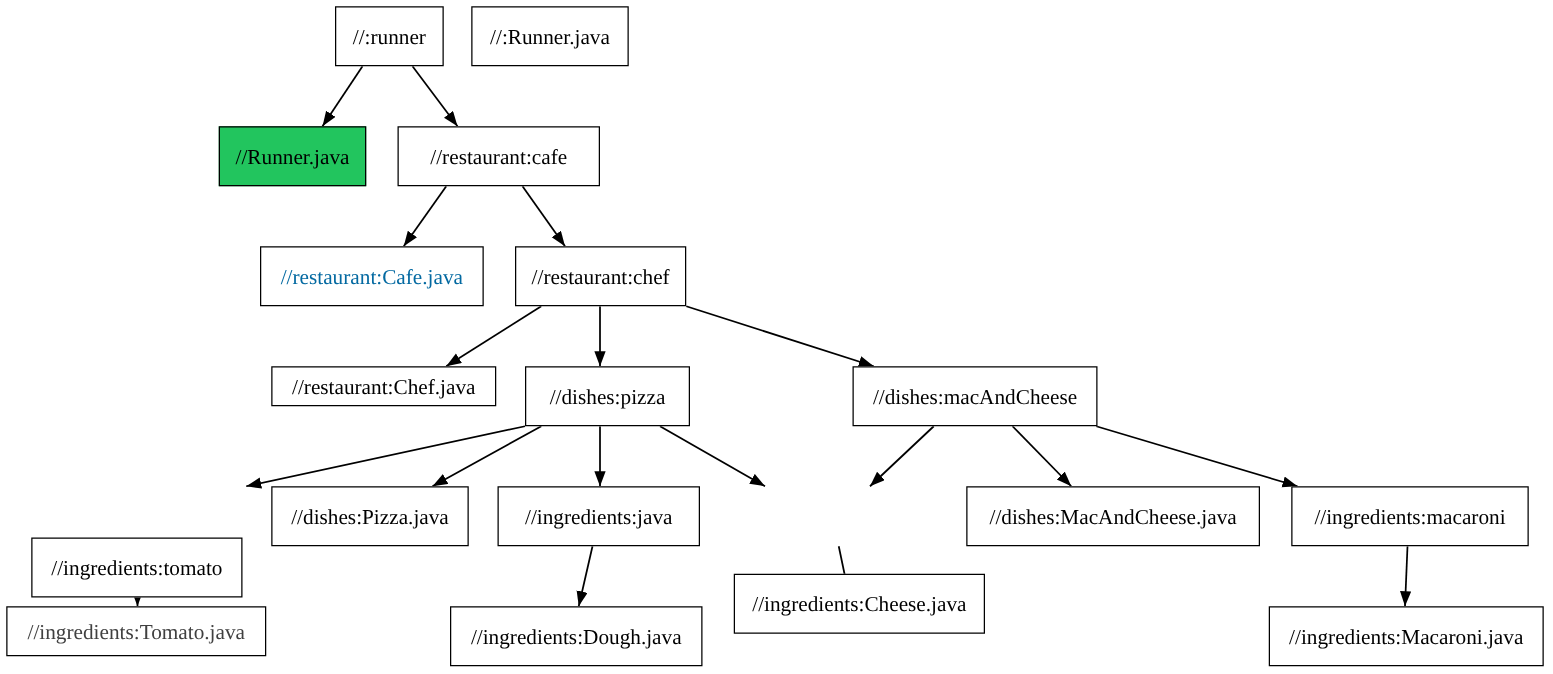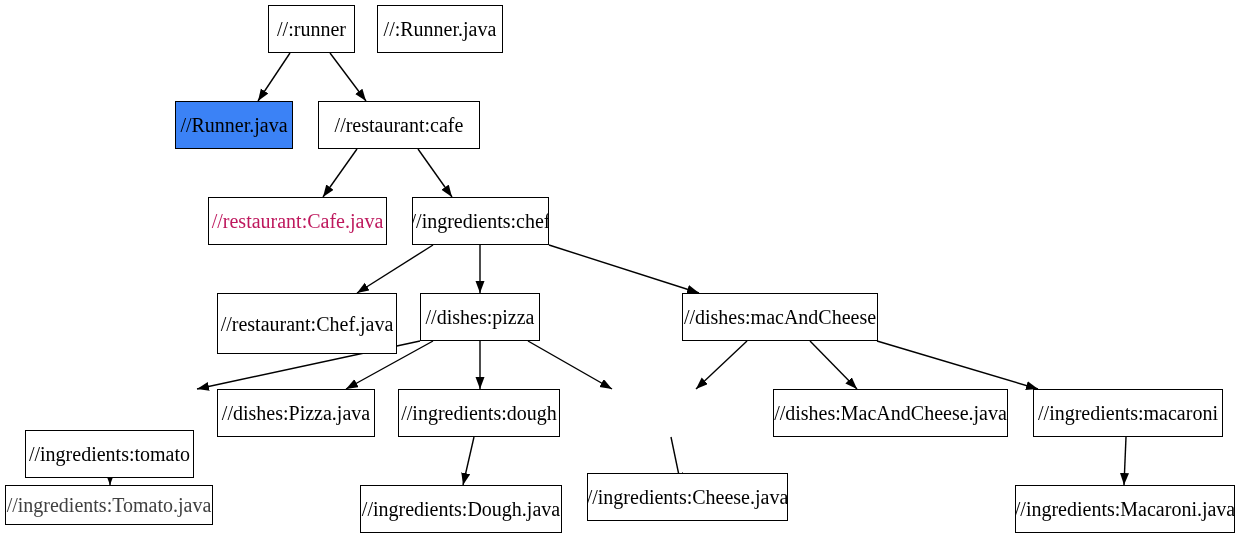--- a/index.html
+++ b/index.html
@@ -32,21 +32,21 @@
   }
   .graph-node {
     position: absolute;
     box-sizing: border-box;
     border: 1.5px solid #000000;
     background: #ffffff;
     color: #000000;
     display: flex;
     align-items: center;
     justify-content: center;
-    font-size: 20px;
+    font-size: 17px;
     line-height: 1;
     white-space: nowrap;
     overflow: hidden;
   }
 </style>
 </head>
 <body>
 
 <div class="graph-canvas">
   <svg class="edge-layer" width="1242" height="539" viewBox="0 0 1242 539" xmlns="http://www.w3.org/2000/svg">
@@ -70,30 +70,30 @@
       <line x1="810" y1="341" x2="857" y2="389" stroke="#000000" stroke-width="1.4" marker-end="url(#arrowhead)"></line>
       <line x1="877" y1="341" x2="1038" y2="389" stroke="#000000" stroke-width="1.4" marker-end="url(#arrowhead)"></line>
       <line x1="110" y1="437" x2="110" y2="485" stroke="#000000" stroke-width="1.4" marker-end="url(#arrowhead)"></line>
       <line x1="474" y1="437" x2="463" y2="485" stroke="#000000" stroke-width="1.4" marker-end="url(#arrowhead)"></line>
       <line x1="671" y1="437" x2="681" y2="485" stroke="#000000" stroke-width="1.4" marker-end="url(#arrowhead)"></line>
       <line x1="1126" y1="437" x2="1124" y2="485" stroke="#000000" stroke-width="1.4" marker-end="url(#arrowhead)"></line>
     </svg>
   <div class="node-layer">
       <div class="graph-node" style="left: 268px; top: 5px; width: 87px; height: 48px; background: rgb(255, 255, 255); border-color: rgb(0, 0, 0); color: rgb(0, 0, 0);">//:runner</div>
       <div class="graph-node" style="left: 377px; top: 5px; width: 126px; height: 48px; background: rgb(255, 255, 255); border-color: rgb(0, 0, 0); color: rgb(0, 0, 0);">//:Runner.java</div>
-      <div class="graph-node" style="left: 175px; top: 101px; width: 118px; height: 48px; background: #3b82f6; border-color: rgb(0, 0, 0); color: rgb(0, 0, 0);">//Runner.java</div>
+      <div class="graph-node" style="left: 175px; top: 101px; width: 118px; height: 48px; background: #22c55e; border-color: rgb(0, 0, 0); color: rgb(0, 0, 0);">//Runner.java</div>
       <div class="graph-node" style="left: 318px; top: 101px; width: 162px; height: 48px; background: rgb(255, 255, 255); border-color: rgb(0, 0, 0); color: rgb(0, 0, 0);">//restaurant:cafe</div>
-      <div class="graph-node" style="left: 208px; top: 197px; width: 179px; height: 48px; background: rgb(255, 255, 255); border-color: rgb(0, 0, 0); color: #be185d;">//restaurant:Cafe.java</div>
-      <div class="graph-node" style="left: 412px; top: 197px; width: 137px; height: 48px; background: rgb(255, 255, 255); border-color: rgb(0, 0, 0); color: rgb(0, 0, 0);">//ingredients:chef</div>
-      <div class="graph-node" style="left: 217px; top: 293px; width: 180px; height: 61px; background: rgb(255, 255, 255); border-color: rgb(0, 0, 0); color: rgb(0, 0, 0); text-align: right;">//restaurant:Chef.java</div>
-      <div class="graph-node" style="left: 420px; top: 293px; width: 120px; height: 48px; background: rgb(255, 255, 255); border-color: rgb(0, 0, 0); color: rgb(0, 0, 0);">//dishes:pizza</div>
+      <div class="graph-node" style="left: 208px; top: 197px; width: 179px; height: 48px; background: rgb(255, 255, 255); border-color: rgb(0, 0, 0); color: #0369a1;">//restaurant:Cafe.java</div>
+      <div class="graph-node" style="left: 412px; top: 197px; width: 137px; height: 48px; background: rgb(255, 255, 255); border-color: rgb(0, 0, 0); color: rgb(0, 0, 0);">//restaurant:chef</div>
+      <div class="graph-node" style="left: 217px; top: 293px; width: 180px; height: 32px; background: rgb(255, 255, 255); border-color: rgb(0, 0, 0); color: rgb(0, 0, 0); text-align: right;">//restaurant:Chef.java</div>
+      <div class="graph-node" style="left: 420px; top: 293px; width: 132px; height: 48px; background: rgb(255, 255, 255); border-color: rgb(0, 0, 0); color: rgb(0, 0, 0);">//dishes:pizza</div>
       <div class="graph-node" style="left: 682px; top: 293px; width: 196px; height: 48px; background: rgb(255, 255, 255); border-color: rgb(0, 0, 0); color: rgb(0, 0, 0);">//dishes:macAndCheese</div>
       <div class="graph-node" style="left: 25px; top: 389px; width: 169px; height: 48px; background: rgb(255, 255, 255); border-color: rgb(0, 0, 0); color: rgb(0, 0, 0); margin-top: 41px;">//ingredients:tomato</div>
       <div class="graph-node" style="left: 217px; top: 389px; width: 158px; height: 48px; background: rgb(255, 255, 255); border-color: rgb(0, 0, 0); color: rgb(0, 0, 0);">//dishes:Pizza.java</div>
-      <div class="graph-node" style="left: 398px; top: 389px; width: 162px; height: 48px; background: rgb(255, 255, 255); border-color: rgb(0, 0, 0); color: rgb(0, 0, 0);">//ingredients:dough</div>
+      <div class="graph-node" style="left: 398px; top: 389px; width: 162px; height: 48px; background: rgb(255, 255, 255); border-color: rgb(0, 0, 0); color: rgb(0, 0, 0);">//ingredients:java</div>
       <div class="graph-node" style="left: 773px; top: 389px; width: 235px; height: 48px; background: rgb(255, 255, 255); border-color: rgb(0, 0, 0); color: rgb(0, 0, 0);">//dishes:MacAndCheese.java</div>
       <div class="graph-node" style="left: 1033px; top: 389px; width: 190px; height: 48px; background: rgb(255, 255, 255); border-color: rgb(0, 0, 0); color: rgb(0, 0, 0);">//ingredients:macaroni</div>
       <div class="graph-node" style="left: 5px; top: 485px; width: 208px; height: 40px; background: rgb(255, 255, 255); border-color: rgb(0, 0, 0); color: #404040;">//ingredients:Tomato.java</div>
       <div class="graph-node" style="left: 360px; top: 485px; width: 202px; height: 48px; background: rgb(255, 255, 255); border-color: rgb(0, 0, 0); color: rgb(0, 0, 0);">//ingredients:Dough.java</div>
-      <div class="graph-node" style="left: 587px; top: 473px; width: 201px; height: 48px; background: rgb(255, 255, 255); border-color: rgb(0, 0, 0); color: rgb(0, 0, 0);">//ingredients:Cheese.java</div>
+      <div class="graph-node" style="left: 587px; top: 459px; width: 201px; height: 48px; background: rgb(255, 255, 255); border-color: rgb(0, 0, 0); color: rgb(0, 0, 0);">//ingredients:Cheese.java</div>
       <div class="graph-node" style="left: 1015px; top: 485px; width: 220px; height: 48px; background: rgb(255, 255, 255); border-color: rgb(0, 0, 0); color: rgb(0, 0, 0);">//ingredients:Macaroni.java</div>
     </div>
 </div>
 
 </body></html>

